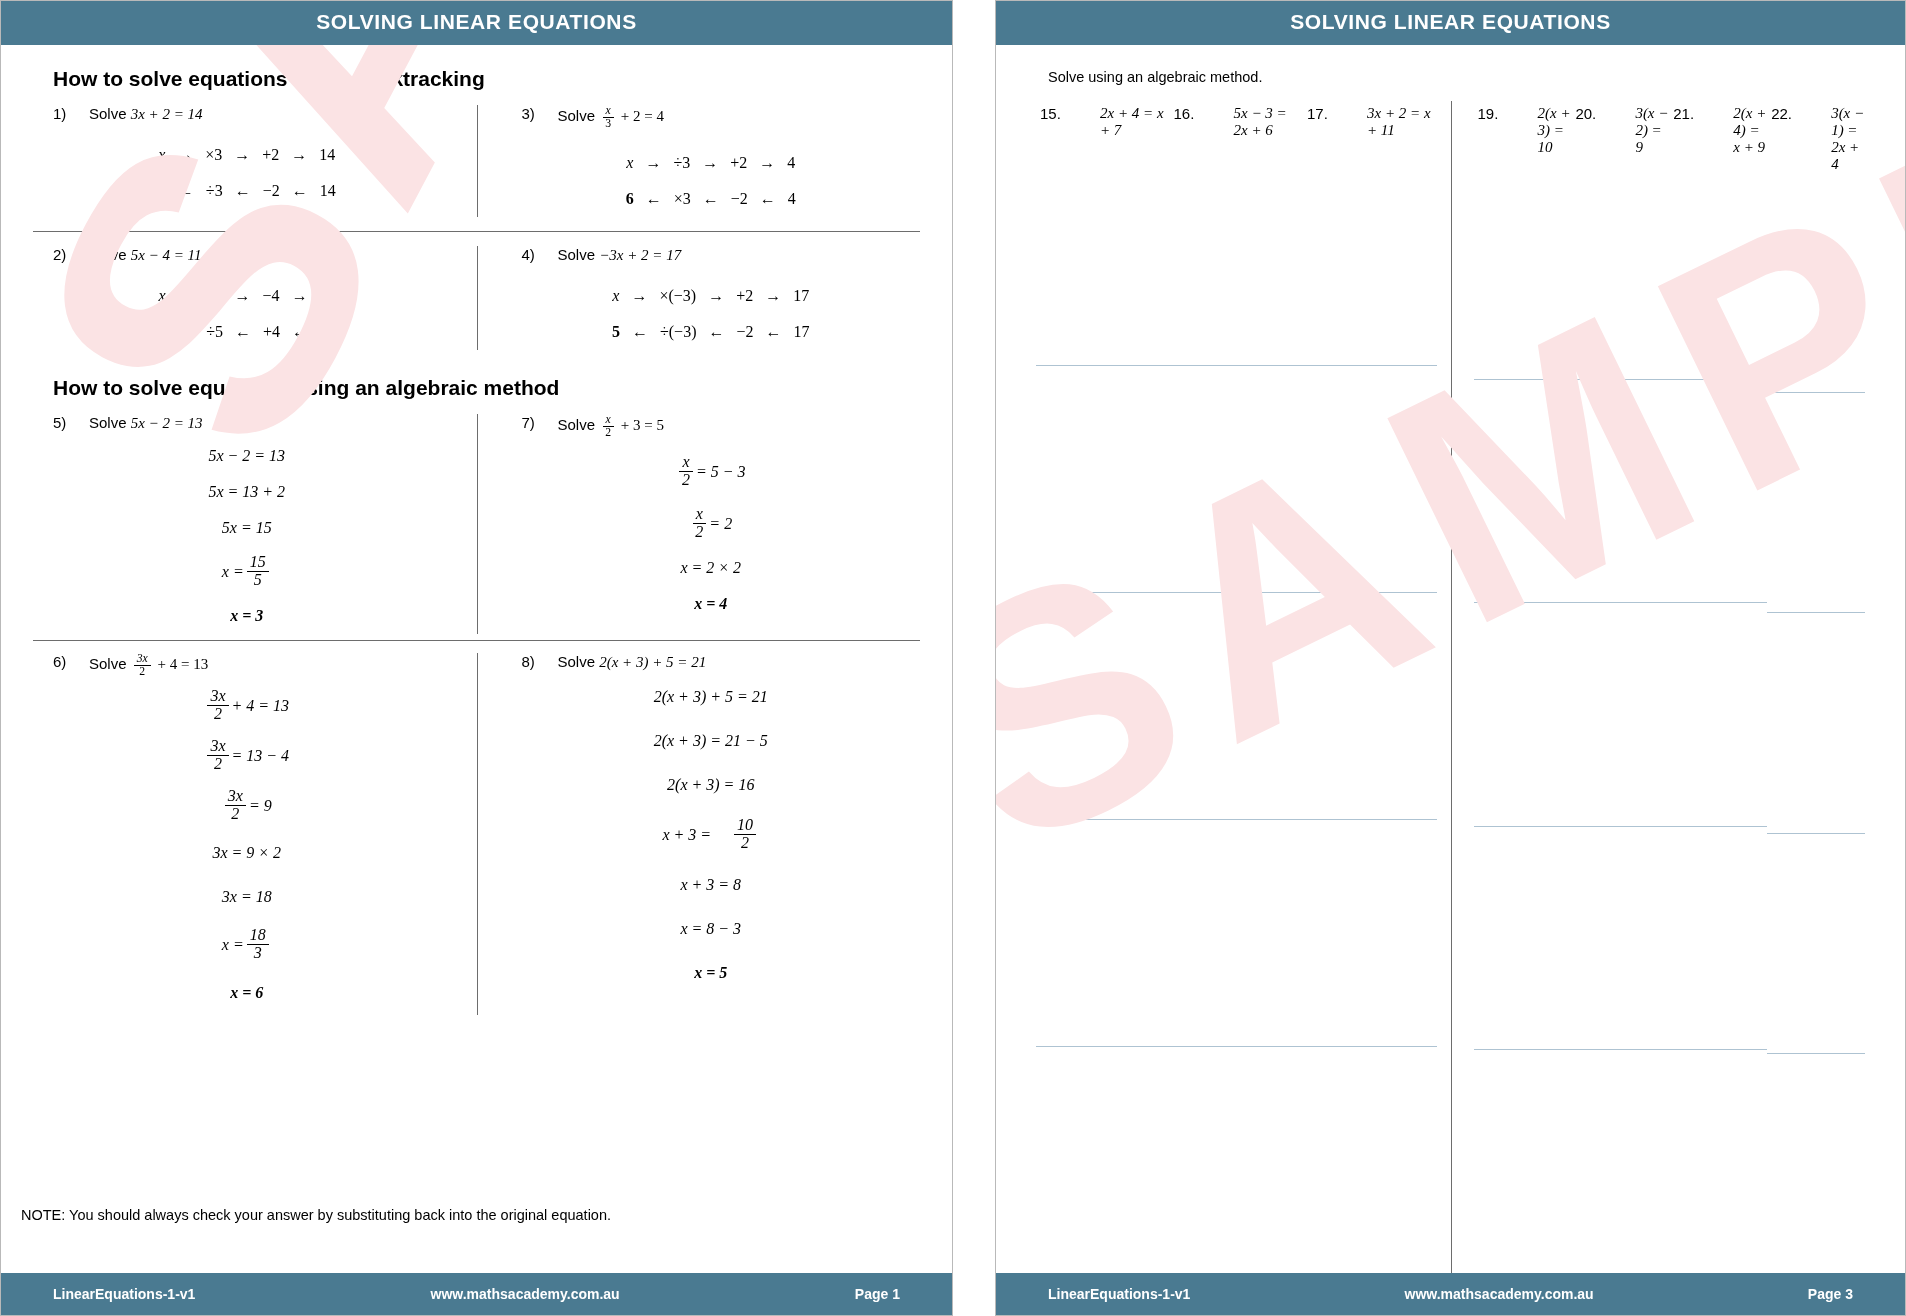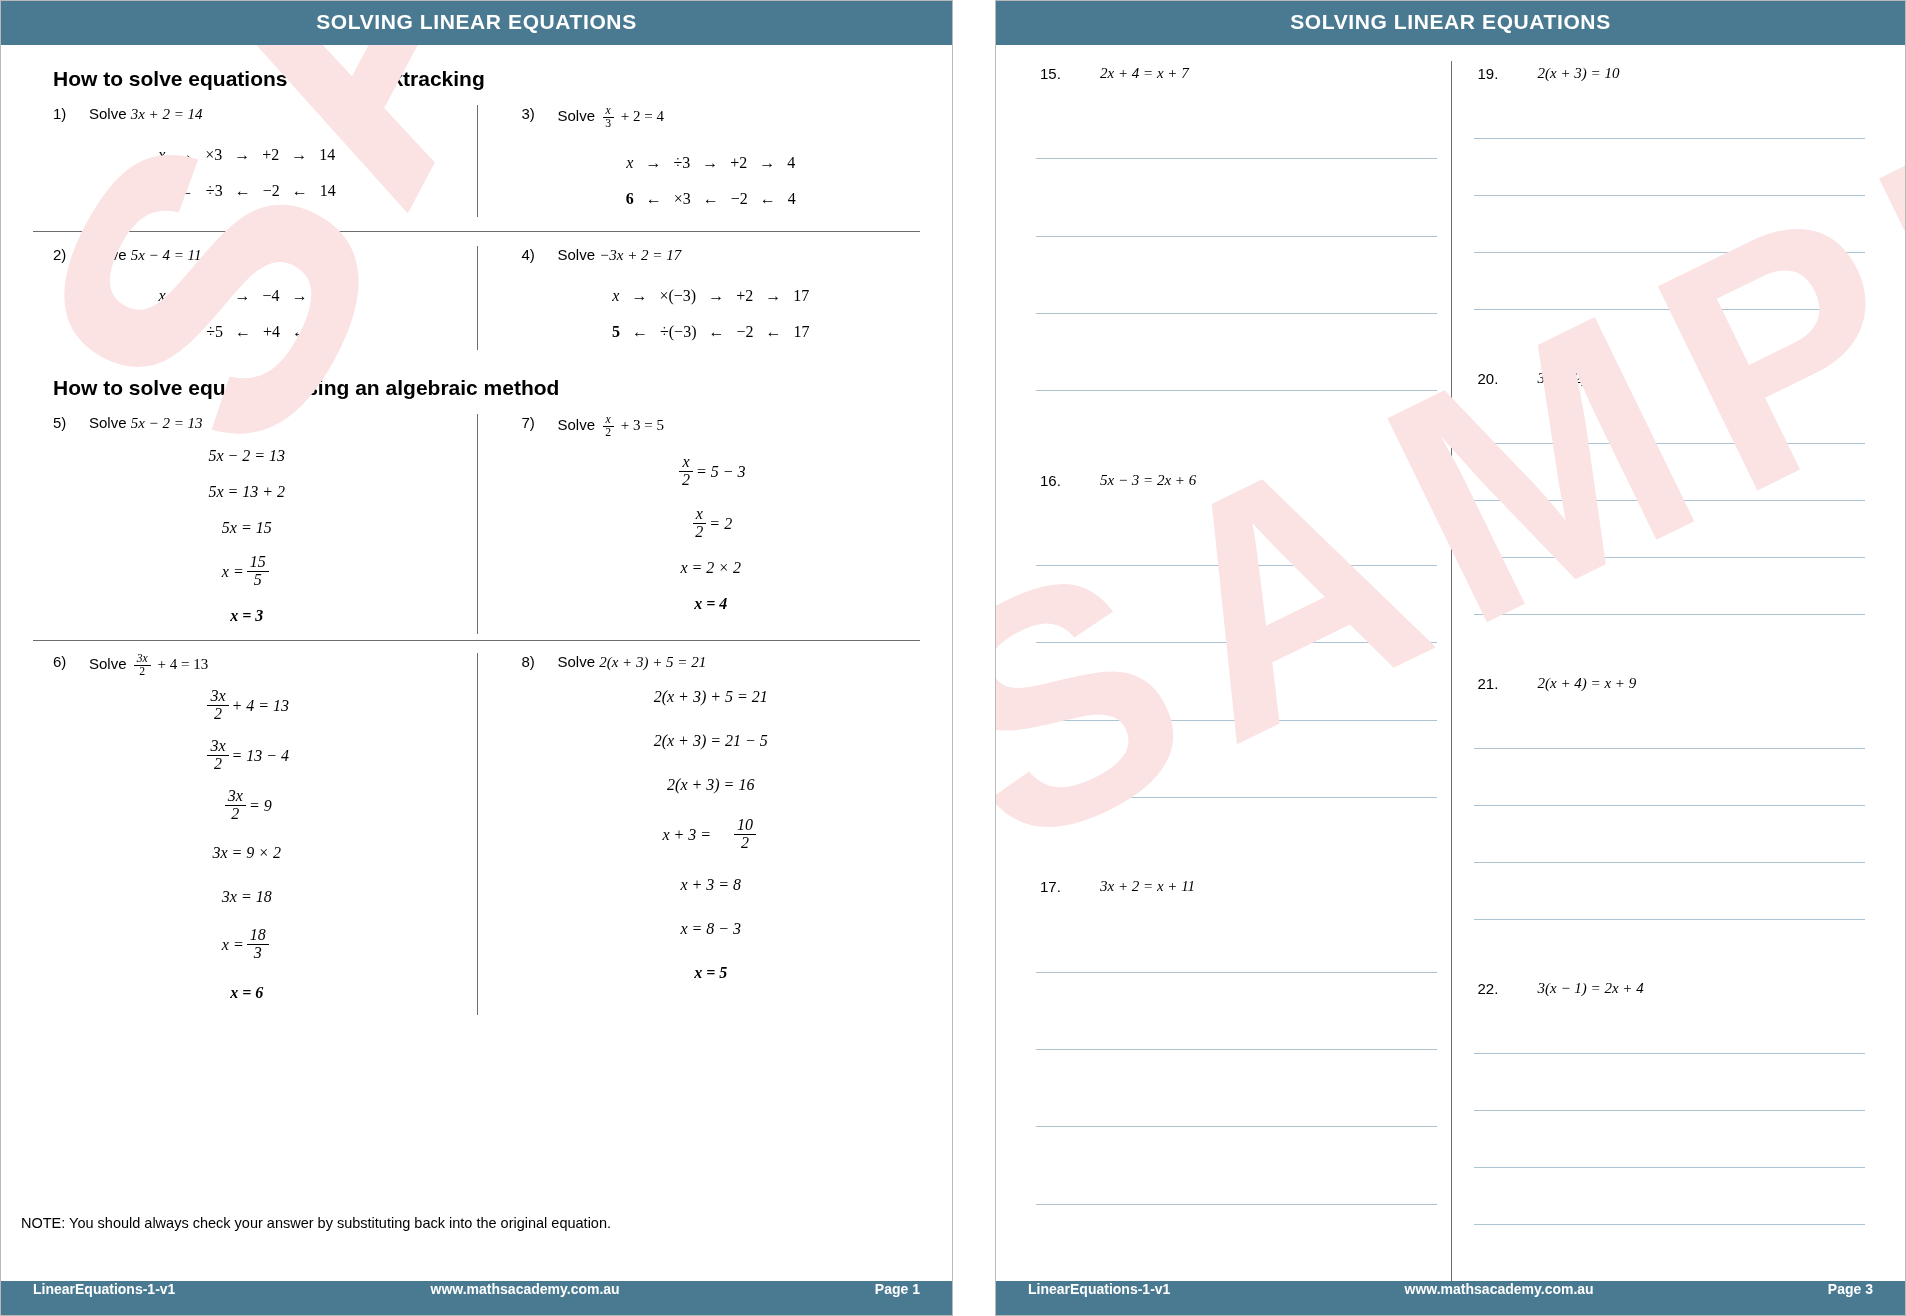--- a/index.html
+++ b/index.html
@@ -46,22 +46,23 @@
     flex: 0 0 auto;
     position: relative;
     z-index: 3;
   }
   .footerbar {
     background: #4a7a91;
     color: #ffffff;
     font-weight: bold;
     font-size: 14px;
     display: flex;
-    padding: 0 32px;
-    height: 34px;
+    align-items: center;
+    padding: 0 52px;
+    height: 42px;
     flex: 0 0 auto;
     position: relative;
     z-index: 3;
   }
   .footerbar .f-left   { flex: 0 0 auto; }
   .footerbar .f-center { flex: 1 1 auto; text-align: center; }
   .footerbar .f-right  { flex: 0 0 auto; }
 
   .body-area {
     position: relative;
@@ -198,21 +199,21 @@
   }
   .instruction {
     font-size: 14.5px;
     margin: 24px 0 0 12px;
   }
   .answer-grid {
     display: flex;
     margin-top: 16px;
     flex: 1 1 auto;
   }
-  .acol { width: 50%; box-sizing: border-box; display: flex; flex-direction: column; }
+  .acol { width: 50%; box-sizing: border-box; display: flex; flex-direction: row; }
   .acol.a-left  { padding-right: 14px; }
   .acol.a-right { padding-left: 22px; border-left: 1px solid #6d6d6d; }
   .ablock { flex: 1 1 0; display: flex; flex-direction: column; }
   .aprompt {
     display: flex;
     gap: 34px;
     font-size: 15px;
     padding: 4px 0 0 4px;
   }
   .aprompt .anum { min-width: 26px; }
@@ -521,20 +522,21 @@
   <div class="page page-right">
 
     <div class="titlebar">SOLVING LINEAR EQUATIONS</div>
 
     <div class="body-area">
       <div class="watermark wm-right">
         <span>SAMPLE</span>
       </div>
 
       <div class="content-right">
+        <div class="instruction">Solve using an algebraic method.</div>
 
         <div class="answer-grid">
 
           <div class="acol a-left">
 
             <div class="ablock">
               <div class="aprompt">
                 <span class="anum">15.</span>
                 <span class="m mi">2x + 4 = x + 7</span>
               </div>

